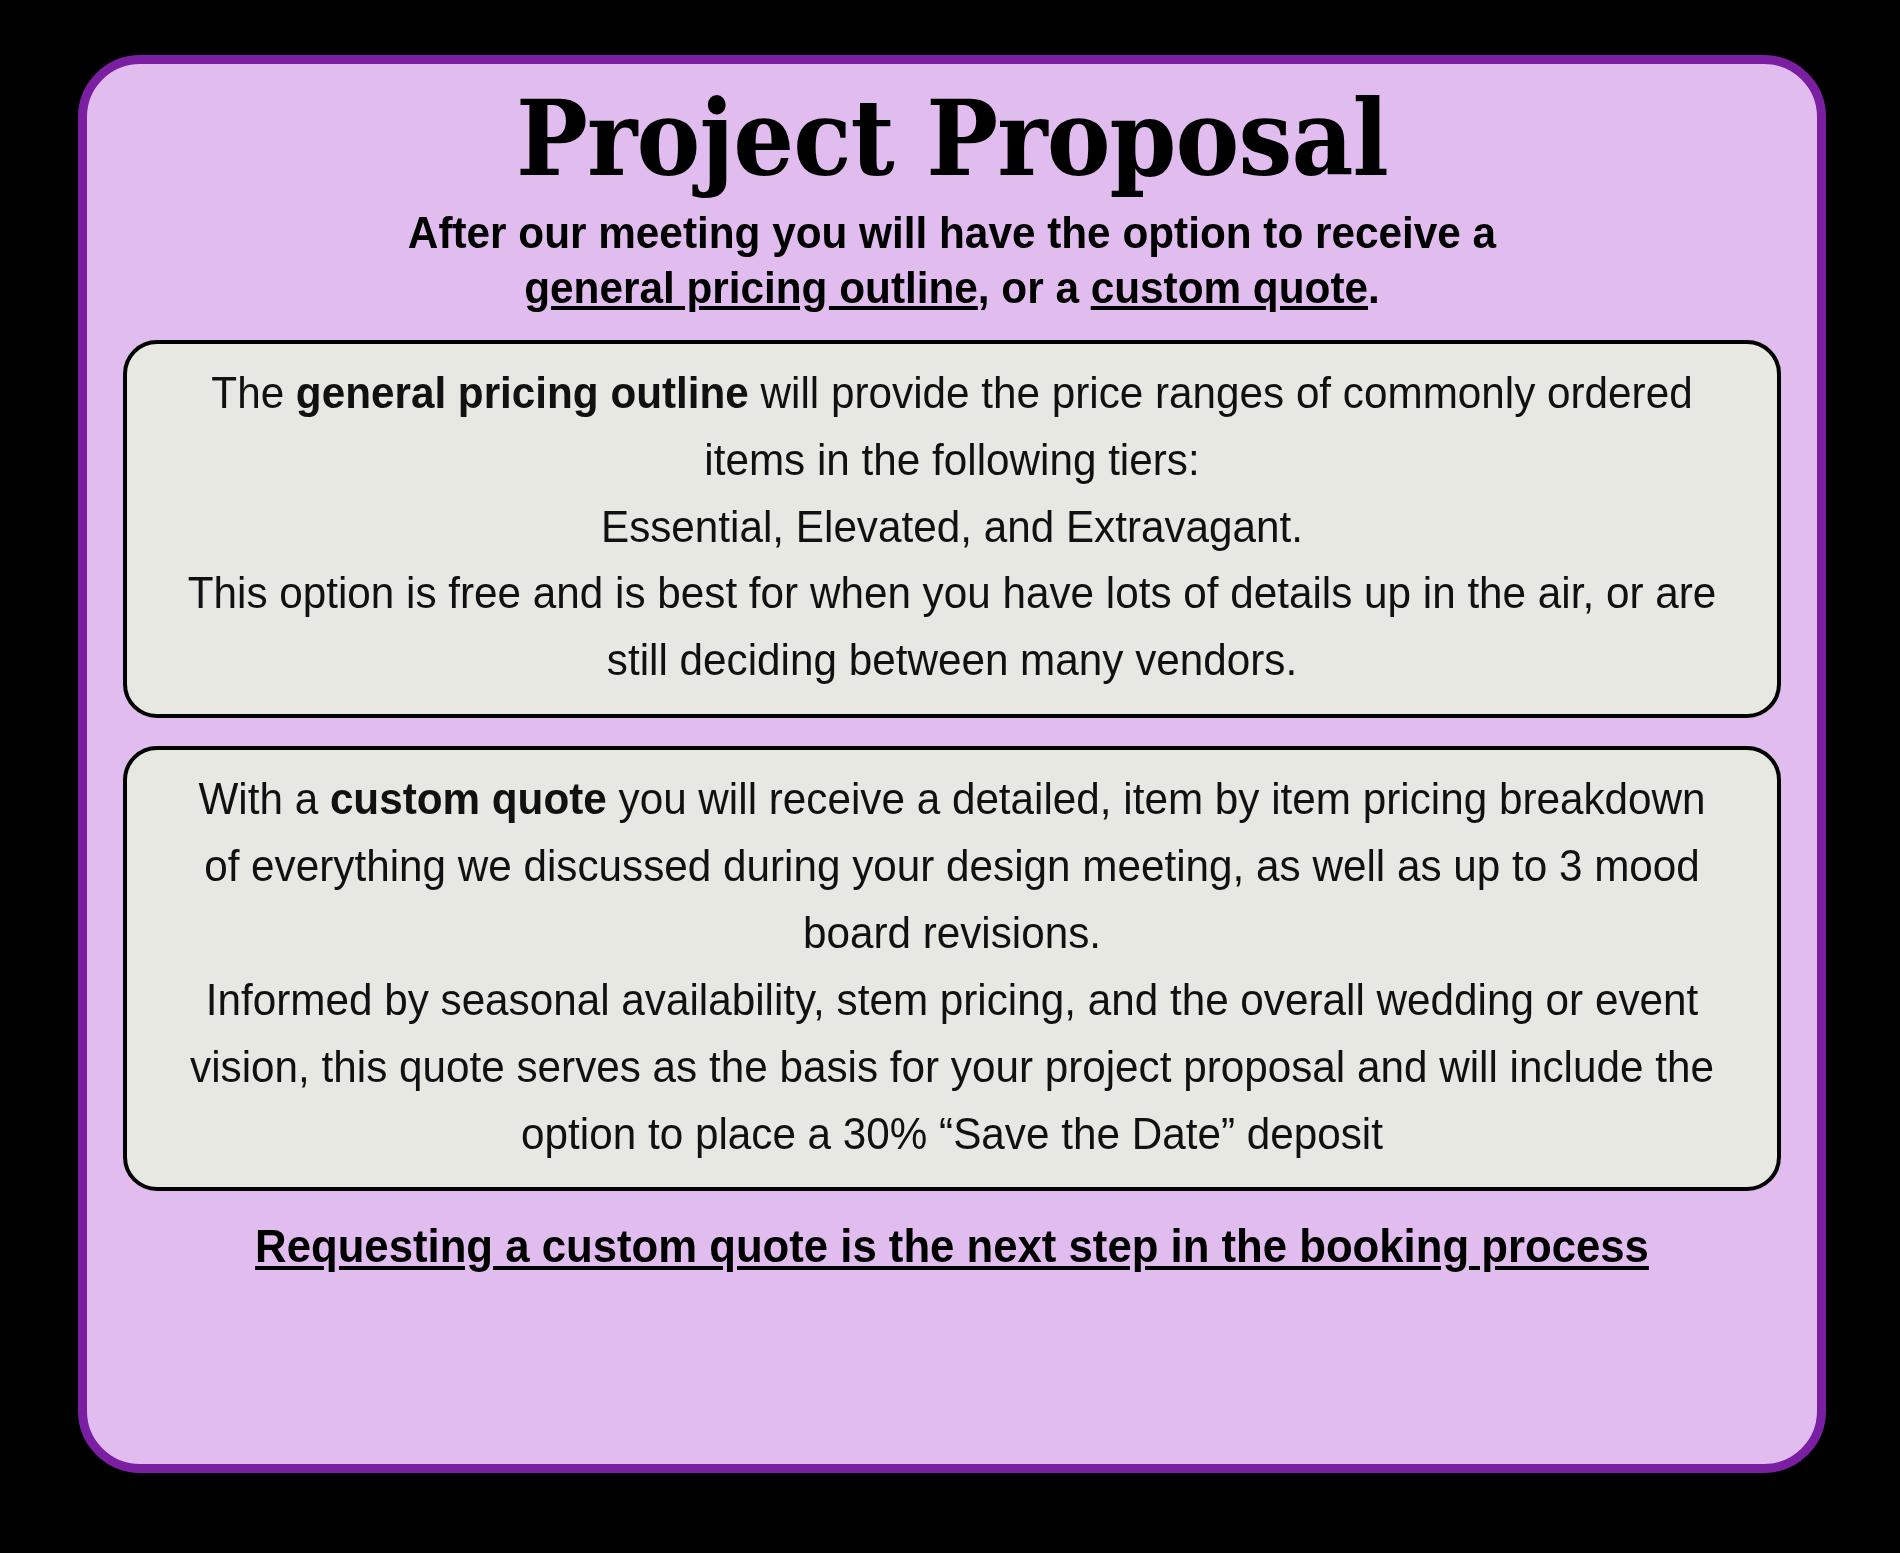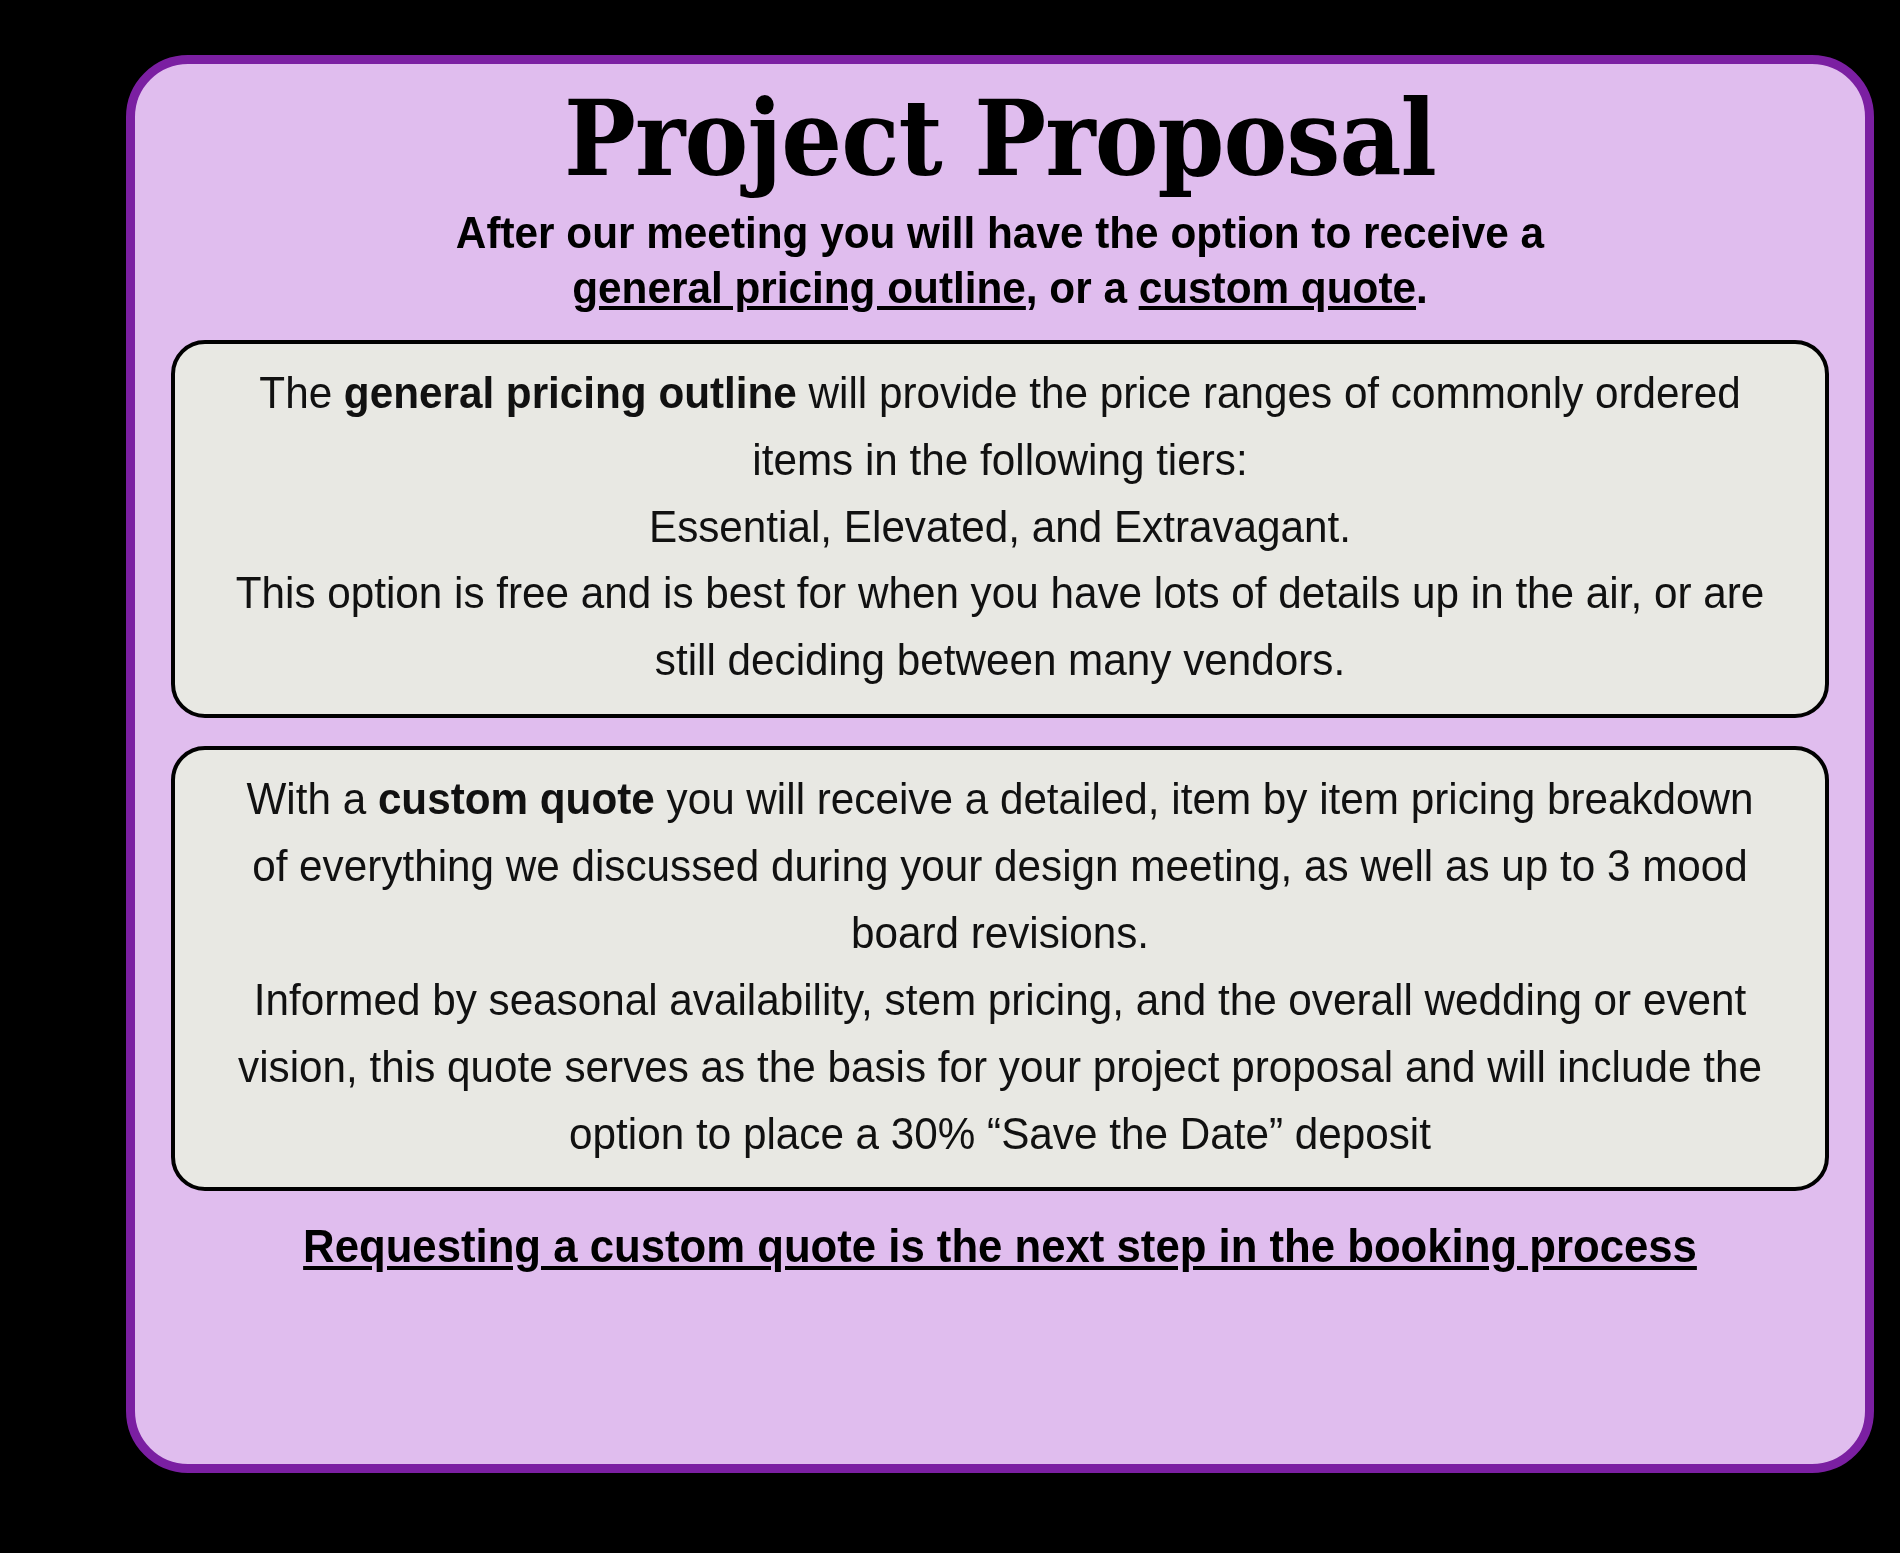--- a/index.html
+++ b/index.html
@@ -13,21 +13,20 @@
     height: 1553px;
     overflow: hidden;
     font-family: "Liberation Sans", sans-serif;
   }
 
   #stage {
     position: relative;
     width: 1652px;
     height: 1553px;
     background: #000000;
-    margin-left: 48px;
   }
 
   
   .card {
     position: absolute;
     left: 78px;
     top: 55px;
     width: 1748px;
     height: 1418px;
     background: #E0BDEE;

